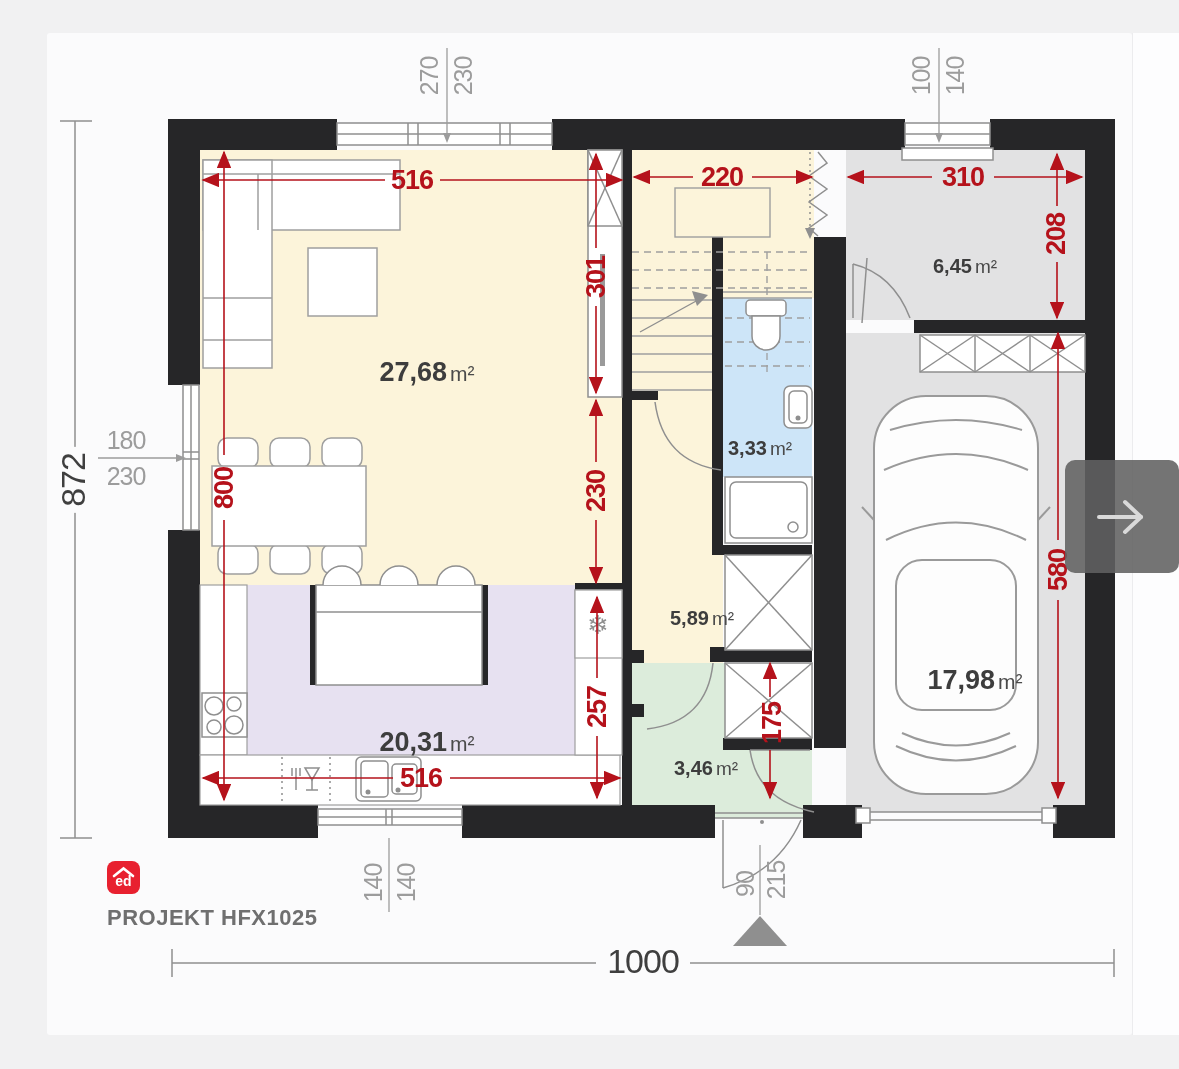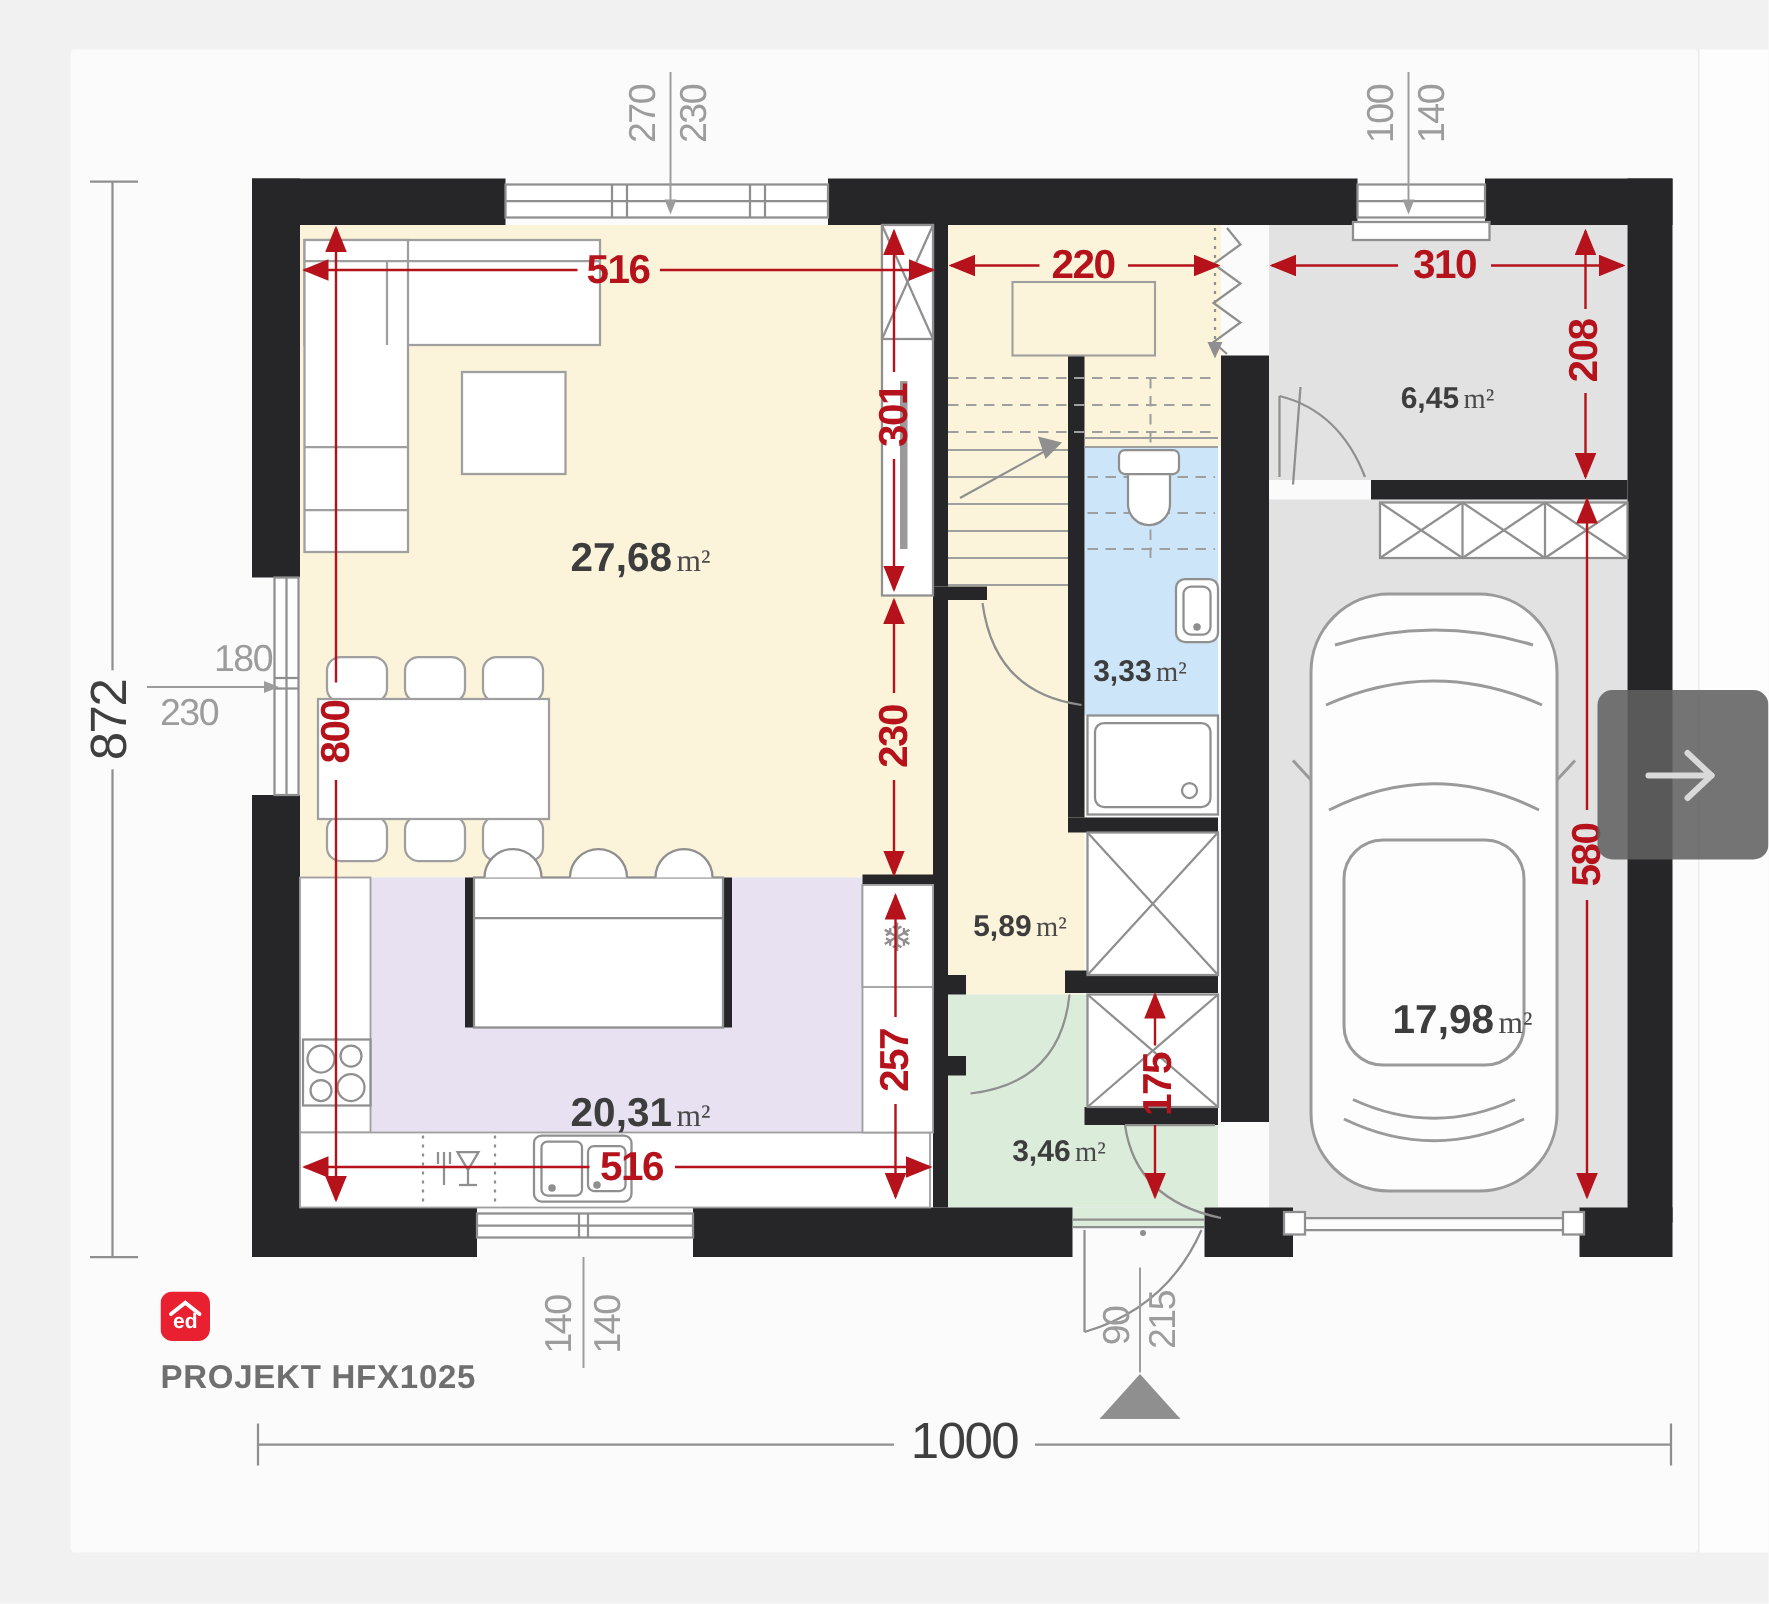--- a/index.html
+++ b/index.html
@@ -10,21 +10,21 @@
   .room{position:absolute;}
   .wall{position:absolute;background:#262628;}
   svg.overlay{position:absolute;left:0;top:0;width:1179px;height:1069px;pointer-events:none;}
   .lbl{position:absolute;transform:translate(-50%,-50%);white-space:nowrap;line-height:1;}
   .rot{transform:translate(-50%,-50%) rotate(-90deg);}
   .red{color:#b5121b;font-size:27px;font-weight:600;letter-spacing:-1px;}
   .gdim{color:#9c9c9c;font-size:25px;font-weight:400;letter-spacing:-1px;}
   .big{color:#3f3f3f;font-size:34px;font-weight:400;letter-spacing:-1px;background:#fbfbfc;padding:0 6px;}
   .roomlbl{color:#3d3d3d;}
   .roomlbl .v{font-weight:700;font-size:27px;}
-  .roomlbl .u{font-weight:500;font-size:21px;color:#4a4a4a;margin-left:3px;font-family:Liberation Serif, serif;}
+  .roomlbl .u{font-weight:500;font-size:21px;color:#4a4a4a;margin-left:3px;}
   .roomlbl.small .v{font-size:20px;}
   .roomlbl.small .u{font-size:19px;}
   #next-btn{position:absolute;left:1065px;top:460px;width:114px;height:113px;background:rgba(97,97,97,0.88);
             border-radius:10px;border:none;display:flex;align-items:center;justify-content:center;cursor:pointer;z-index:50;}
   #logo{position:absolute;left:107px;top:861px;display:flex;align-items:center;gap:11px;}
   #logo .mark{width:33px;height:33px;}
   #brand{font-size:33px;font-weight:700;color:#3b3b3b;letter-spacing:-0.5px;}
   #brand .tld{font-weight:400;color:#a6a6a6;}
   #project{position:absolute;left:107px;top:905px;font-size:22px;font-weight:700;color:#6f6f6f;letter-spacing:0.5px;}
 </style>
@@ -319,42 +319,42 @@
       <line x1="172" y1="949" x2="172" y2="977"></line>
         <line x1="1114" y1="949" x2="1114" y2="977"></line>
     </g>
 
     <polygon points="733,946 787,946 760,916" fill="#8f8f8f"></polygon>
   </svg>
 
   <div class="lbl roomlbl" style="left:427px;top:372px;"><span class="v">27,68</span><span class="u">m²</span></div>
   <div class="lbl roomlbl" style="left:427px;top:742px;"><span class="v">20,31</span><span class="u">m²</span></div>
   <div class="lbl roomlbl small" style="left:760px;top:448px;"><span class="v">3,33</span><span class="u">m²</span></div>
-  <div class="lbl roomlbl small" style="left:680px;top:618px;"><span class="v">5,89</span><span class="u">m²</span></div>
+  <div class="lbl roomlbl small" style="left:702px;top:618px;"><span class="v">5,89</span><span class="u">m²</span></div>
   <div class="lbl roomlbl small" style="left:706px;top:768px;"><span class="v">3,46</span><span class="u">m²</span></div>
   <div class="lbl roomlbl small" style="left:965px;top:266px;"><span class="v">6,45</span><span class="u">m²</span></div>
   <div class="lbl roomlbl" style="left:975px;top:680px;"><span class="v">17,98</span><span class="u">m²</span></div>
 
   <div class="lbl red" style="left:412px;top:180px;">516</div>
   <div class="lbl red rot" style="left:224px;top:488px;">800</div>
   <div class="lbl red rot" style="left:596px;top:277px;">301</div>
   <div class="lbl red" style="left:722px;top:177px;">220</div>
   <div class="lbl red" style="left:963px;top:177px;">310</div>
   <div class="lbl red rot" style="left:1056px;top:234px;">208</div>
   <div class="lbl red rot" style="left:596px;top:491px;">230</div>
   <div class="lbl red rot" style="left:597px;top:707px;">257</div>
   <div class="lbl red" style="left:421px;top:778px;">516</div>
   <div class="lbl red rot" style="left:772px;top:723px;">175</div>
   <div class="lbl red rot" style="left:1058px;top:570px;">580</div>
 
   <div class="lbl gdim rot" style="left:429px;top:76px;">270</div>
   <div class="lbl gdim rot" style="left:463px;top:76px;">230</div>
   <div class="lbl gdim rot" style="left:921px;top:76px;">100</div>
   <div class="lbl gdim rot" style="left:955px;top:76px;">140</div>
-  <div class="lbl gdim" style="left:126px;top:440px;margin-left:36px;">180</div>
+  <div class="lbl gdim" style="left:126px;top:440px;">180</div>
   <div class="lbl gdim" style="left:126px;top:476px;">230</div>
   <div class="lbl gdim rot" style="left:373px;top:883px;">140</div>
   <div class="lbl gdim rot" style="left:406px;top:883px;">140</div>
   <div class="lbl gdim rot" style="left:745px;top:884px;">90</div>
   <div class="lbl gdim rot" style="left:776px;top:880px;">215</div>
 
   <div class="lbl big rot" style="left:73px;top:480px;">872</div>
   <div class="lbl big" style="left:643px;top:961px;">1000</div>
 </div>
 

